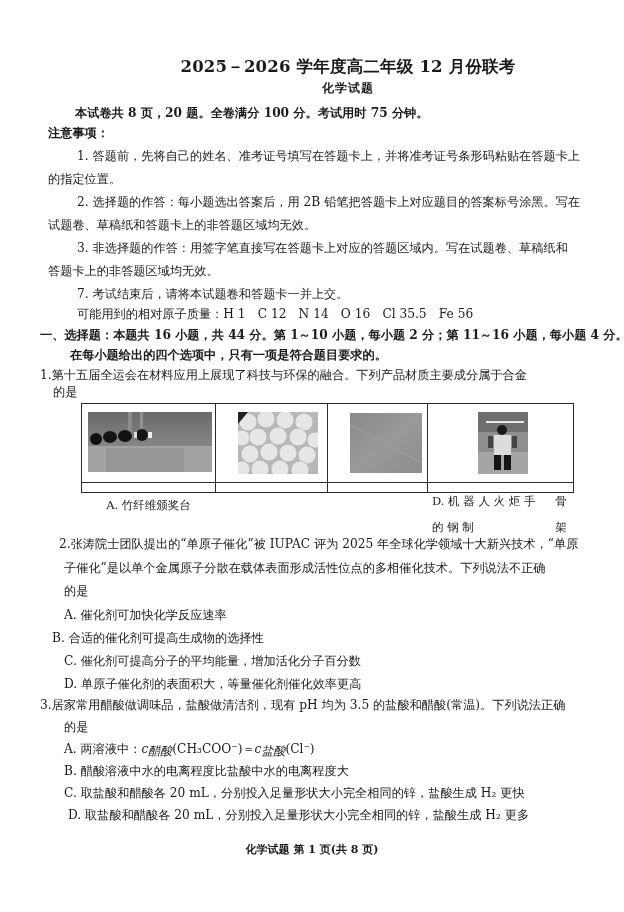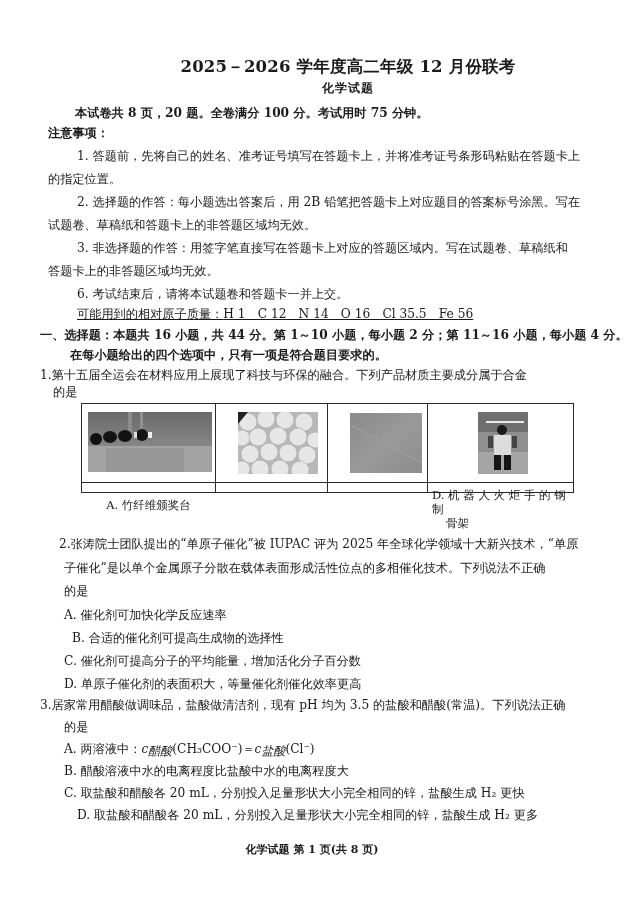--- a/index.html
+++ b/index.html
@@ -13,41 +13,41 @@
   .b { font-weight: bold; }
   .ind1 { left: 77px; }
   
   .tbl { position: absolute; left: 81px; top: 403px; width: 493px; height: 90px;
          border: 1.6px solid #2a2a2a; box-sizing: border-box; }
   .hline { position: absolute; left: 0; right: 0; top: 78px; height: 0; border-top: 1.4px solid #2a2a2a; }
   .vline { position: absolute; top: 0; bottom: 0; width: 0; border-left: 1.4px solid #2a2a2a; }
   .pic { position: absolute; }
   .cap { position: absolute; top: 80px; height: 42px; display: flex; align-items: center; justify-content: center;
          font-size: 11.5px; }
-  .capD { justify-content: flex-start; align-items: flex-start; flex-direction: column; padding-top: 4px; box-sizing: border-box; line-height: 14px; }
+  .capD { justify-content: flex-start; align-items: flex-start; flex-direction: row; padding-top: 4px; box-sizing: border-box; line-height: 26px; }
   .footer { top: 842px; left: 0; width: 624px; text-align: center; font-size: 11px; font-weight: bold; }
   sub.s { font-size: 12px; font-style: italic; vertical-align: -2px; }
   .ci { font-style: italic; }
 </style>
 </head>
 <body>
 
 <div class="abs title t1">2025－2026 学年度高二年级 12 月份联考</div>
 <div class="abs title t2">化学试题</div>
 <div class="abs line b" style="top:105px;left:75px;">本试卷共 8 页，20 题。全卷满分 100 分。考试用时 75 分钟。</div>
 
 <div class="abs line b" style="top:125px;left:48px;">注意事项：</div>
 <div class="abs line ind1" style="top:148px;">1. 答题前，先将自己的姓名、准考证号填写在答题卡上，并将准考证号条形码粘贴在答题卡上</div>
 <div class="abs line" style="top:171px;left:48px;">的指定位置。</div>
 <div class="abs line ind1" style="top:194px;">2. 选择题的作答：每小题选出答案后，用 2B 铅笔把答题卡上对应题目的答案标号涂黑。写在</div>
 <div class="abs line" style="top:217px;left:48px;">试题卷、草稿纸和答题卡上的非答题区域均无效。</div>
 <div class="abs line ind1" style="top:240px;">3. 非选择题的作答：用签字笔直接写在答题卡上对应的答题区域内。写在试题卷、草稿纸和</div>
 <div class="abs line" style="top:263px;left:48px;">答题卡上的非答题区域均无效。</div>
-<div class="abs line ind1" style="top:286px;">6. 考试结束后，请将本试题卷和答题卡一并上交。</div>
-<div class="abs line ind1" style="top:306px;text-decoration:underline;">
+<div class="abs line ind1" style="top:286px;">7. 考试结束后，请将本试题卷和答题卡一并上交。</div>
+<div class="abs line ind1" style="top:306px;">
   <span>可能用到的相对原子质量：</span><span>H 1　C 12　N 14　O 16　Cl 35.5　Fe 56</span>
 </div>
 
 <div class="abs line b" style="top:327px;left:40px;">一、选择题：本题共 16 小题，共 44 分。第 1～10 小题，每小题 2 分；第 11～16 小题，每小题 4 分。</div>
 <div class="abs line b" style="top:347px;left:70px;">在每小题给出的四个选项中，只有一项是符合题目要求的。</div>
 
 <div class="abs line" style="top:367px;left:40px;">
   <span>1.</span><span>第十五届全运会在材料应用上展现了科技与环保的融合。下列产品材质主要成分属于合金</span>
 </div>
 <div class="abs line" style="top:384px;left:53px;">的是</div>
@@ -134,28 +134,28 @@
     <span style="padding-left:14px;">骨架</span>
   </div>
 </div>
 
 <div class="abs line" style="top:536px;left:40px;margin-left:19px;">
   <span>2.</span><span>张涛院士团队提出的“单原子催化”被 IUPAC 评为 2025 年全球化学领域十大新兴技术，“单原</span>
 </div>
 <div class="abs line" style="top:560px;left:64px;">子催化”是以单个金属原子分散在载体表面形成活性位点的多相催化技术。下列说法不正确</div>
 <div class="abs line" style="top:583px;left:64px;">的是</div>
 <div class="abs line" style="top:607px;left:64px;">A. 催化剂可加快化学反应速率</div>
-<div class="abs line" style="top:630px;left:72px;">B. 合适的催化剂可提高生成物的选择性</div>
+<div class="abs line" style="top:630px;left:52px;">B. 合适的催化剂可提高生成物的选择性</div>
 <div class="abs line" style="top:653px;left:64px;">C. 催化剂可提高分子的平均能量，增加活化分子百分数</div>
 <div class="abs line" style="top:676px;left:64px;">D. 单原子催化剂的表面积大，等量催化剂催化效率更高</div>
 
 <div class="abs line" style="top:697px;left:40px;">
   <span>3.</span><span>居家常用醋酸做调味品，盐酸做清洁剂，现有 pH 均为 3.5 的盐酸和醋酸(常温)。下列说法正确</span>
 </div>
 <div class="abs line" style="top:719px;left:64px;">的是</div>
 <div class="abs line" style="top:741px;left:64px;">
   <span>A. 两溶液中：</span><span class="ci">c</span><sub class="s">醋酸</sub><span>(CH₃COO⁻)＝</span><span class="ci">c</span><sub class="s">盐酸</sub><span>(Cl⁻)</span>
 </div>
 <div class="abs line" style="top:763px;left:64px;">B. 醋酸溶液中水的电离程度比盐酸中水的电离程度大</div>
 <div class="abs line" style="top:785px;left:64px;">C. 取盐酸和醋酸各 20 mL，分别投入足量形状大小完全相同的锌，盐酸生成 H₂ 更快</div>
-<div class="abs line" style="top:807px;left:77px;">D. 取盐酸和醋酸各 20 mL，分别投入足量形状大小完全相同的锌，盐酸生成 H₂ 更多</div>
+<div class="abs line" style="top:807px;left:68px;">D. 取盐酸和醋酸各 20 mL，分别投入足量形状大小完全相同的锌，盐酸生成 H₂ 更多</div>
 
 <div class="abs footer">化学试题 第 1 页(共 8 页)</div>
 
 </body></html>

